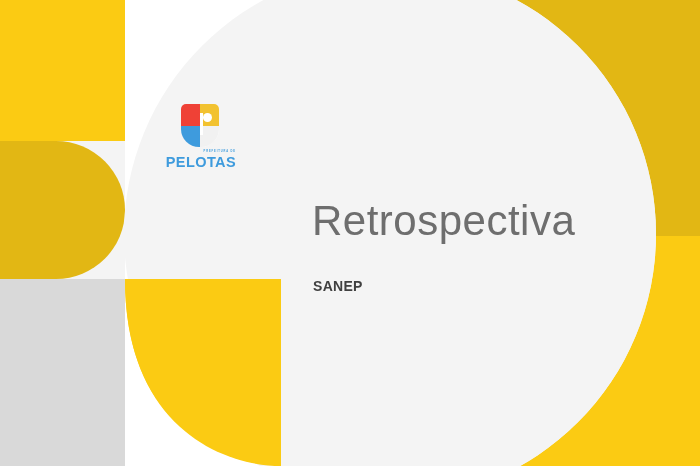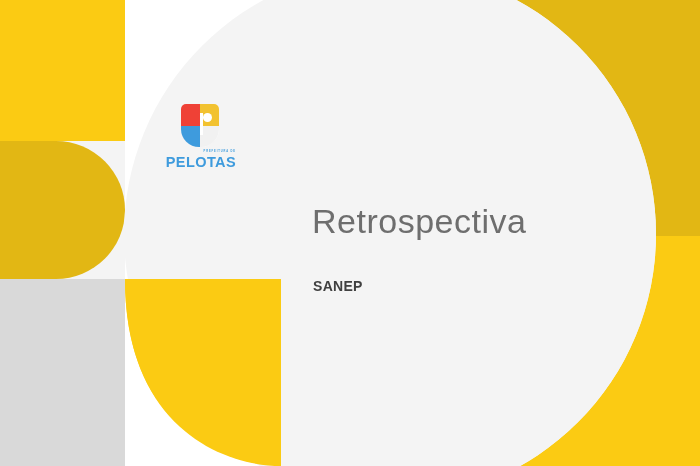--- a/index.html
+++ b/index.html
@@ -110,21 +110,21 @@
     font-size: 14.5px;
     font-weight: bold;
     letter-spacing: 0.4px;
     color: #3e9bdd;
     line-height: 16px;
   }
 
   
   .title {
     left: 312px; top: 193px;
-    font-size: 34px;
+    font-size: 42px;
     font-weight: 300;
     letter-spacing: 0.5px;
     color: #6e6e6e;
     line-height: 56px;
     white-space: nowrap;
   }
   .subtitle {
     left: 313px; top: 277px;
     font-size: 14px;
     font-weight: bold;

